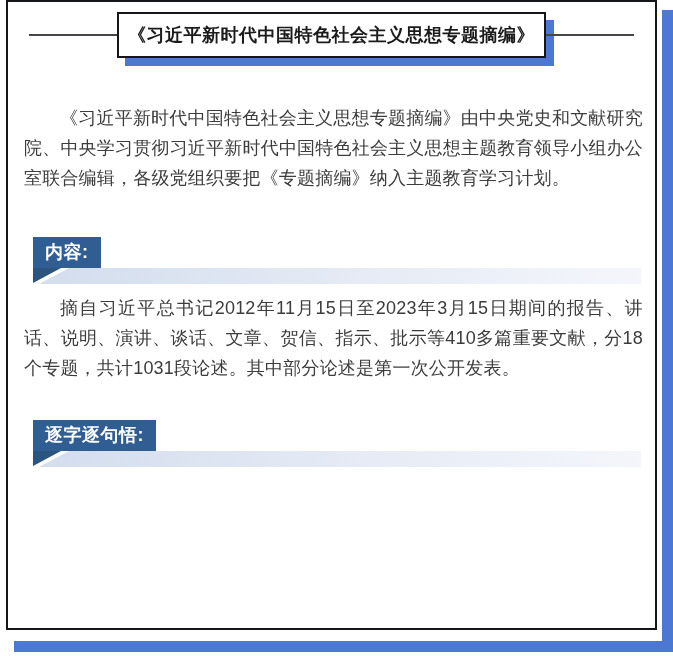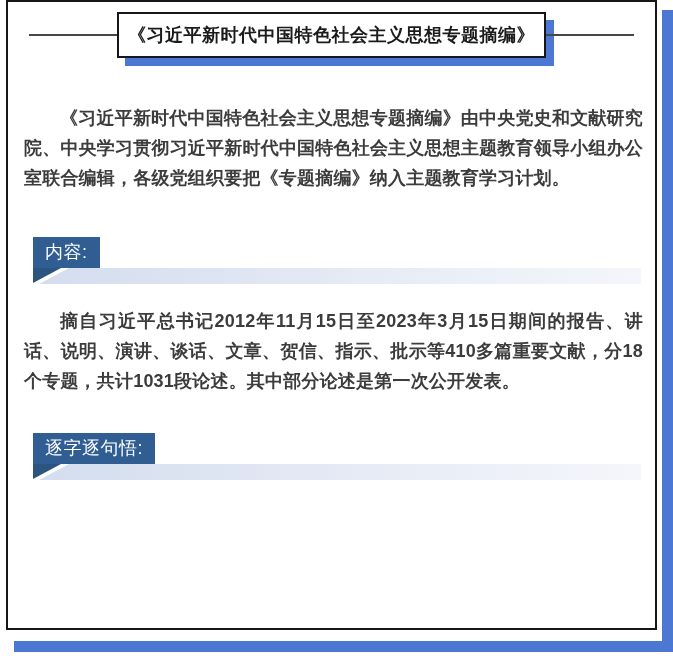--- a/index.html
+++ b/index.html
@@ -62,24 +62,23 @@
   
   .para {
     margin: 0;
     padding: 0 12px 0 16px;
     font-size: 18px;
     line-height: 30px;
     color: var(--text);
     text-indent: 2em;
     text-align: justify;
     letter-spacing: 0.2px;
-    font-weight: bold;
   }
   .intro-para   { margin-top: 46px; }
-  .content-para { margin-top: 22px; }
+  .content-para { margin-top: 9px; }
   .req-para     { margin-top: 13px; }
 
   
   .section-header { position: relative; height: 47px; }
   .header-content { margin-top: 44px; }
   .header-req     { margin-top: 37px; }
   .ribbon-bar {
     position: absolute; left: 25px; right: 14px; top: 31px;
     height: 16px;
     background: linear-gradient(90deg, #d3ddee 0%, #e6ebf5 55%, #f4f6fb 100%);
@@ -89,21 +88,21 @@
     position: absolute; left: 25px; top: 31px;
     width: 0; height: 0;
     border-top: 15px solid var(--badge-dark);
     border-right: 28px solid transparent;
   }
   .badge {
     position: absolute; left: 25px; top: 0;
     background: var(--badge);
     color: #ffffff;
     font-size: 18px;
-    font-weight: normal;
+    font-weight: bold;
     line-height: 31px;
     padding: 0 12px;
     letter-spacing: 0.5px;
   }
 </style>
 </head>
 <body>
 
 <div class="canvas" style="--accent: #4c78d3; --badge: #305e92; --badge-dark: #2b547e; --ink: #15161a; --text: #3c3c3c;">
 

